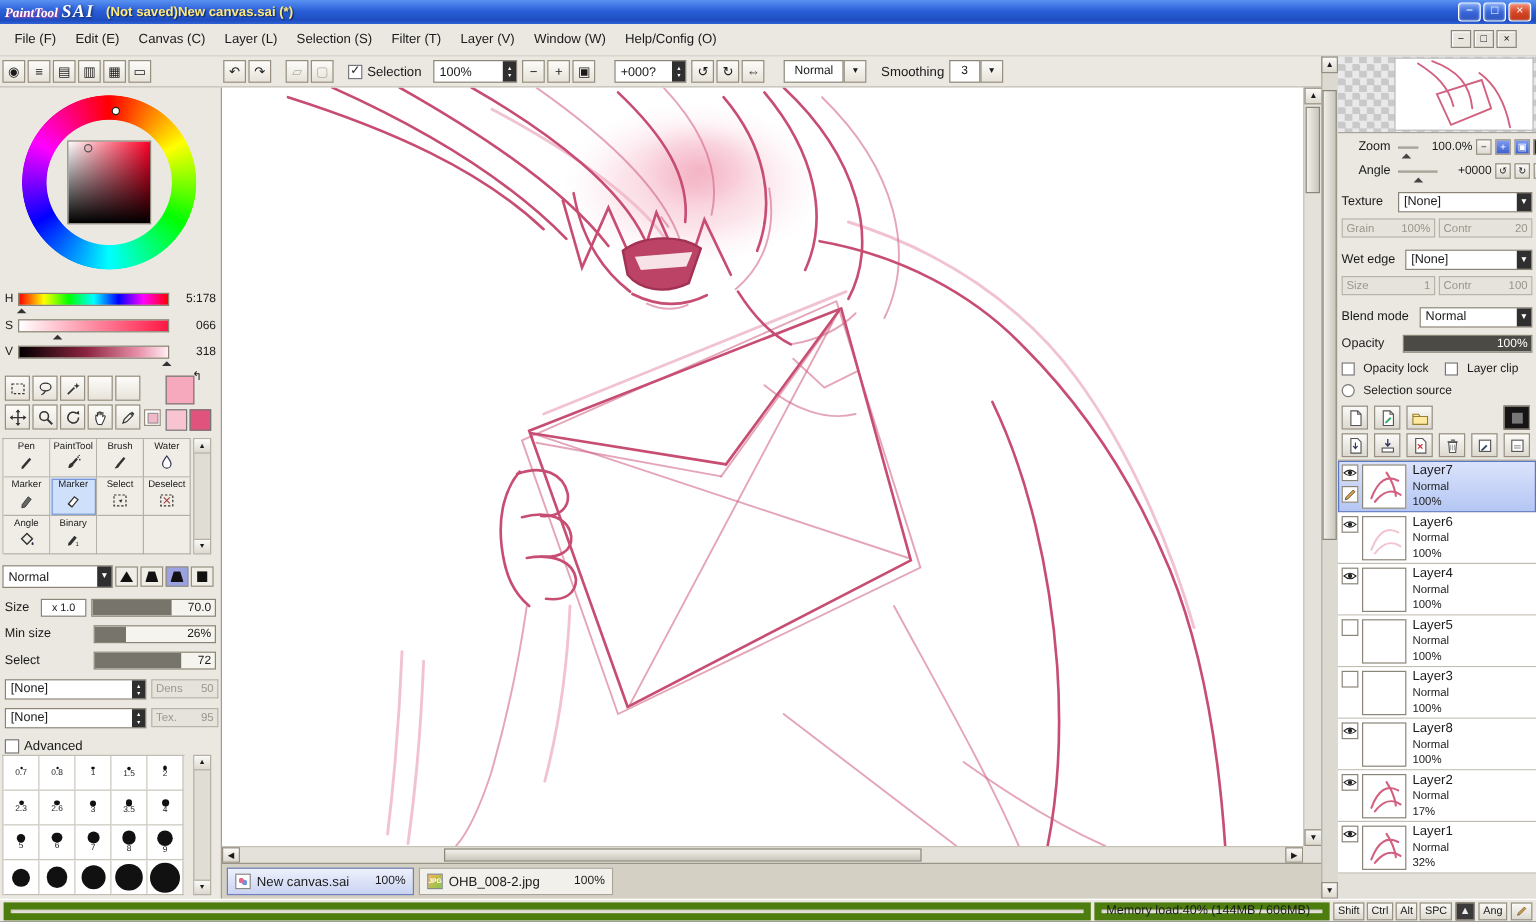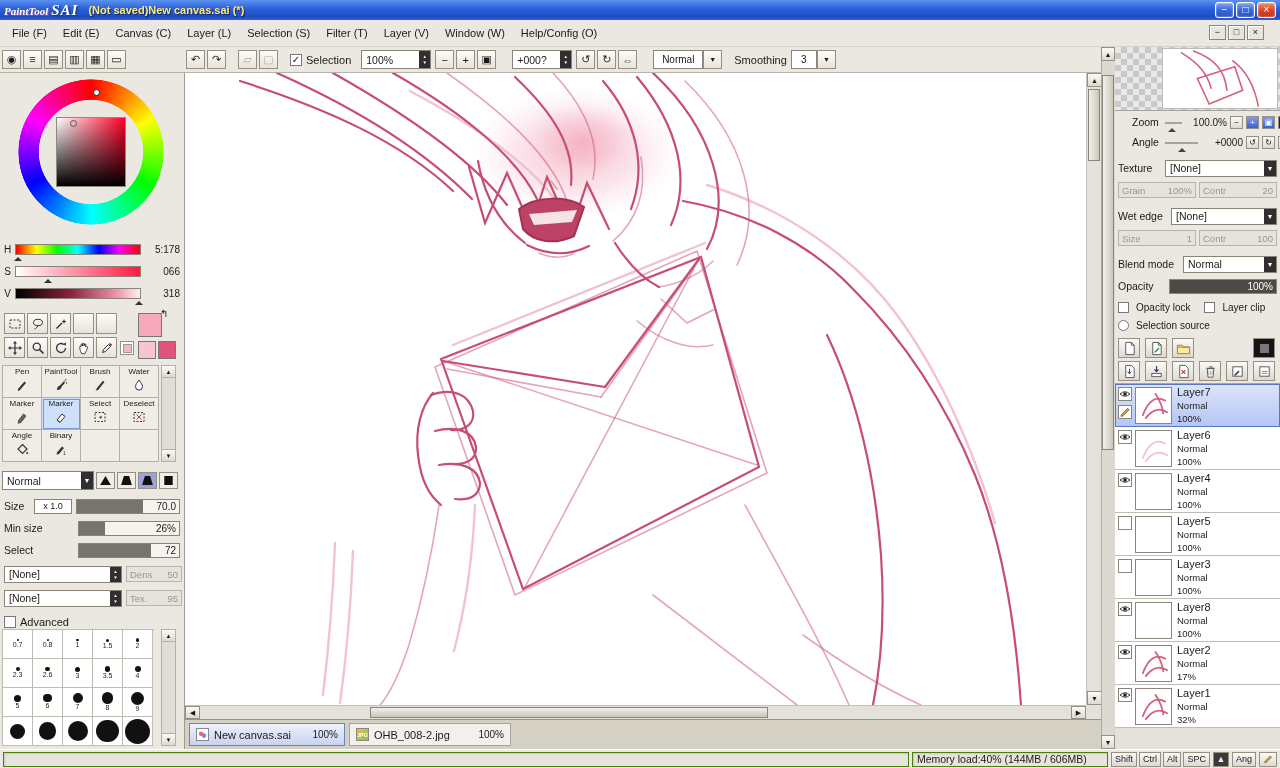--- a/index.html
+++ b/index.html
@@ -170,21 +170,21 @@
 .editbox svg{width:12px;height:12px}
 .lthumb{position:absolute;left:20px;top:3px;width:37px;height:37px;border:1px solid #8a8578;background:#fff;overflow:hidden}
 .lthumb svg{width:100%;height:100%}
 .ltext{position:absolute;left:62px;top:1px;display:flex;flex-direction:column}
 .lname{font-size:11px;line-height:14px}
 .lmode,.lopa{font-size:9.5px;line-height:13px;color:#222}
 
 
 #statusbar{position:absolute;left:0;top:749px;width:1280px;height:19px;background:#ebe8e1;border-top:1px solid #fff;
  display:flex;align-items:center;gap:3px;padding:0 3px}
-.scell{height:15px;border:1px solid #4d7c0f;box-shadow:inset 1px 1px 2px rgba(0,0,0,.12);background:#e8e5de;
+.scell{height:15px;border:6px solid #4d7c0f;box-shadow:inset 1px 1px 2px rgba(0,0,0,.12);background:#e8e5de;
  display:flex;align-items:center;padding:0 4px}
 #scell-main{flex:1}
 #scell-mem{width:196px;font-size:10.5px}
 .skey{height:15px;border:1px solid #968f82;background:linear-gradient(180deg,#fbfaf7,#ddd9d0);font-size:9px;
  padding:0 3px;display:flex;align-items:center;flex:none}
 .skey.dark{background:#3a3a3a;color:#eee;width:16px;justify-content:center}
 </style>
 </head>
 <body>
 

